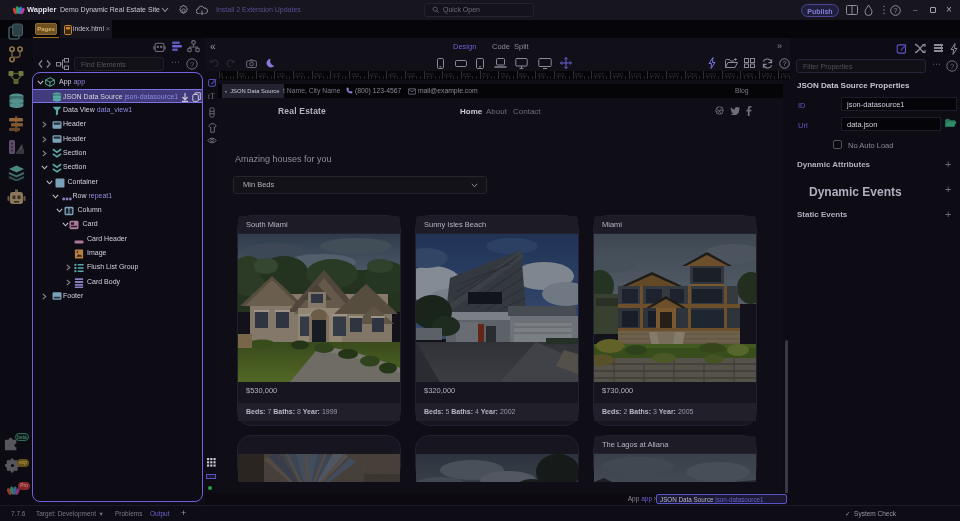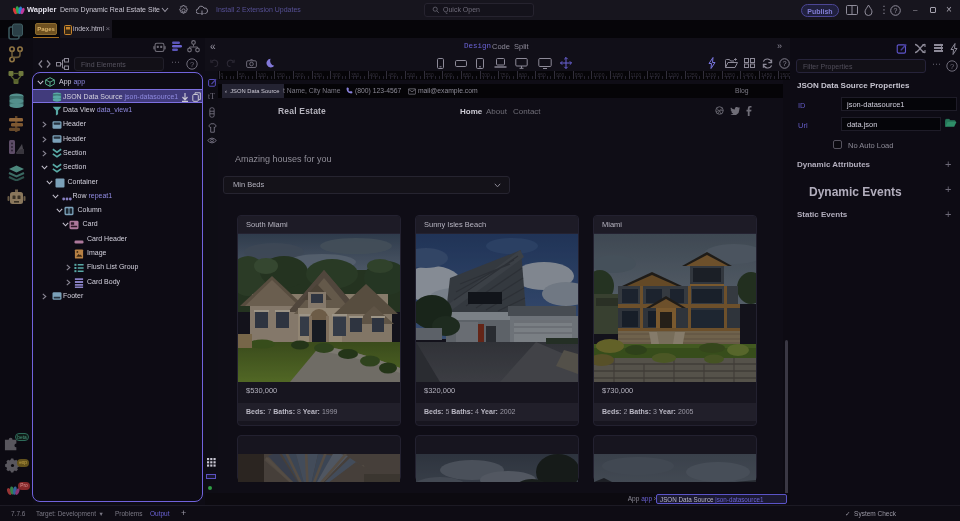--- a/index.html
+++ b/index.html
@@ -29,21 +29,21 @@
 #toolstrip{position:absolute;left:0;top:33px;width:13px;height:422px;background:#0e0d15;}
 #site{position:absolute;left:13px;top:42px;width:565px;height:413px;background:#0f0d16;overflow:hidden;}
 #mscroll{position:absolute;left:578px;top:42px;width:7px;height:413px;background:#0d0b13;}
 #mcrumb{position:absolute;left:0;top:455px;width:585px;height:12px;background:#0c0a10;font-size:7px;line-height:12px;}
 
 #rpanel{position:absolute;left:790px;top:38px;width:170px;height:467px;background:#0d0b14;}
 
 #statusbar{position:absolute;left:0;top:505px;width:960px;height:16px;background:#0e0c14;border-top:1px solid #1c1a24;font-size:7px;color:#7a7884;}
 #statusbar span{position:absolute;top:0;height:15px;line-height:15px;}
 
-.card{position:absolute;background:#17151f;border:1px solid #232130;border-radius:4px;}
+.card{position:absolute;background:#17151f;border:1px solid #232130;border-radius:14px;}
 .cardh{position:absolute;left:0;top:0;width:100%;height:18px;background:#1d1b26;border-bottom:1px solid #242231;border-radius:3px 3px 0 0;font-size:7.5px;line-height:18px;color:#b6b4c0;}
 .cardh span{margin-left:8px;}
 .photo{position:absolute;left:0;width:100%;overflow:hidden;}
 .photo::after{content:"";position:absolute;left:0;top:0;width:100%;height:100%;background:rgba(9,8,15,0.22);}
 .ph2.photo::after{background:rgba(9,8,15,0.4);}
 .sel{position:absolute;top:96px;height:18px;background:#141219;border:1px solid #262430;border-radius:3px;font-size:7.5px;color:#b2b0bc;line-height:16px;}
 </style></head>
 <body>
 <div id="titlebar">
   <svg class="abs" style="left:12px;top:4px" width="13" height="13" viewBox="0 0 13 13">
@@ -359,21 +359,21 @@
           <rect x="0.6" y="1.5" width="10.8" height="9" rx="1.6" fill="#85b8d8"></rect>
           <rect x="2" y="7" width="8" height="2" rx="0.8" fill="#2a3a4a"></rect>
         </svg>
         <span class="tlabel" style="left:30.5px;">Footer</span>
       </div>
 </div>
 </div>
 <div id="middle">
   <div id="mtool1">
     <span class="abs" style="left:5px;top:0;line-height:17px;font-size:10px;color:#9a97a5;">«</span>
-    <span class="abs" style="left:259px;top:0;line-height:17px;font-size:7.5px;color:#6a62d4;font-family:Liberation Mono, monospace;">Design</span>
+    <span class="abs" style="left:248px;top:0;line-height:17px;font-size:7.5px;color:#6a62d4;">Design</span>
     <span class="abs" style="left:287px;top:0;line-height:17px;font-size:7.5px;color:#8d8a98;">Code</span>
     <span class="abs" style="left:309px;top:0;line-height:17px;font-size:7.5px;color:#8d8a98;">Split</span>
     <span class="abs" style="left:572px;top:0;line-height:17px;font-size:9px;color:#8d8a98;">»</span>
   </div>
   <div id="mtool2">
     <svg class="abs" style="left:5px;top:4px" width="9" height="8" viewBox="0 0 11 10">
         <path d="M2 3.5 a4 4 0 0 1 7.5 2 a4 4 0 0 1 -4 4" stroke="#2c2935" fill="none" stroke-width="1.4"></path>
         <path d="M1 1 v3 h3" stroke="#2c2935" fill="none" stroke-width="1.4"></path>
       </svg>
     <svg class="abs" style="left:21px;top:4px" width="9" height="8" viewBox="0 0 11 10">
@@ -682,21 +682,21 @@
           <path d="M2.2 3 c3 2.5 5 5.5 6 8 M9.8 3 C7.5 5.5 4.5 7 1.2 7.2 M3.5 10.5 C4.5 7.5 7.5 5.5 11 5.8" stroke="#6f6d77" fill="none" stroke-width="1"></path>
         </svg>
       <svg class="abs" style="left:512px;top:8px" width="10" height="9" viewBox="0 0 10 9">
           <path d="M9.5 1.2 a4 4 0 0 1 -1.2 0.4 A2 2 0 0 0 4.8 3 v0.5 A4.8 4.8 0 0 1 1 1.5 a2 2 0 0 0 0.6 2.7 l-0.9 -0.2 a2 2 0 0 0 1.6 2 l-0.9 0.1 a2 2 0 0 0 1.9 1.4 A4 4 0 0 1 0.5 8.6 a5.7 5.7 0 0 0 8.8 -5 A4 4 0 0 0 9.5 1.2z" fill="#6f6d77"></path>
         </svg>
       <svg class="abs" style="left:528px;top:7.5px" width="6" height="10" viewBox="0 0 6 10">
           <path d="M4 1.5 h1.5 V0 H4 A2.2 2.2 0 0 0 1.8 2.2 V3.8 H0.5 v1.7 h1.3 V10 h1.8 V5.5 h1.6 L5.5 3.8 H3.6 V2.5 a0.9 0.9 0 0 1 0.9 -1z" fill="#6f6d77"></path>
         </svg>
     </div>
     <div class="abs" style="left:17px;top:74px;font-size:9px;color:#8f8d97;">Amazing houses for you</div>
-    <div class="sel" style="left:5px;width:287px;"><span style="margin-left:9px;">Min Beds</span><svg class="abs" style="right:8px;top:6px" width="7" height="5" viewBox="0 0 7 5">
+    <div class="sel" style="left:15px;width:254px;"><span style="margin-left:9px;">Min Beds</span><svg class="abs" style="right:8px;top:6px" width="7" height="5" viewBox="0 0 7 5">
           <path d="M0.8 0.8 L3.5 3.8 L6.2 0.8" stroke="#8c8a96" fill="none"></path>
         </svg></div>
 
     <div class="card" style="left:19px;top:135px;width:164px;height:211px;">
       <div class="cardh"><span>South Miami</span></div>
       <div class="photo" style="top:18px;height:148px;"><svg width="162" height="148" viewBox="0 0 162 148">
 <defs>
 <linearGradient id="sky1" x1="0" y1="0" x2="0" y2="1">
                 <stop offset="0" stop-color="#3a4a5e"></stop>
                 <stop offset="0.55" stop-color="#5c6a7c"></stop>
@@ -907,20 +907,21 @@
 <rect width="162" height="40" fill="url(#sky5)"></rect>
 <ellipse cx="56" cy="16" rx="32" ry="10" fill="#76818c"></ellipse>
 <ellipse cx="92" cy="26" rx="28" ry="9" fill="#828d98"></ellipse>
 <ellipse cx="24" cy="32" rx="26" ry="9" fill="#6a7580"></ellipse>
 <ellipse cx="142" cy="18" rx="22" ry="18" fill="#1e2820"></ellipse>
 <ellipse cx="116" cy="36" rx="18" ry="11" fill="#242e26"></ellipse>
 <ellipse cx="4" cy="36" rx="12" ry="8" fill="#222c24"></ellipse>
 </svg></div>
     </div>
     <div class="card" style="left:375px;top:355px;width:164px;height:46px;">
+      <div class="cardh"><span>The Lagos at Aliana</span></div>
       <div class="photo ph2" style="top:18px;height:28px;"><svg width="162" height="40" viewBox="0 0 162 40">
 <defs>
               <linearGradient id="sky6" x1="0" y1="0" x2="0" y2="1">
                 <stop offset="0" stop-color="#5a6773"></stop>
                 <stop offset="1" stop-color="#6e7b86"></stop>
               </linearGradient>
             </defs>
 <rect width="162" height="40" fill="url(#sky6)"></rect>
 <ellipse cx="44" cy="12" rx="36" ry="9" fill="#67747f"></ellipse>
 <ellipse cx="124" cy="18" rx="32" ry="10" fill="#717e89"></ellipse>

